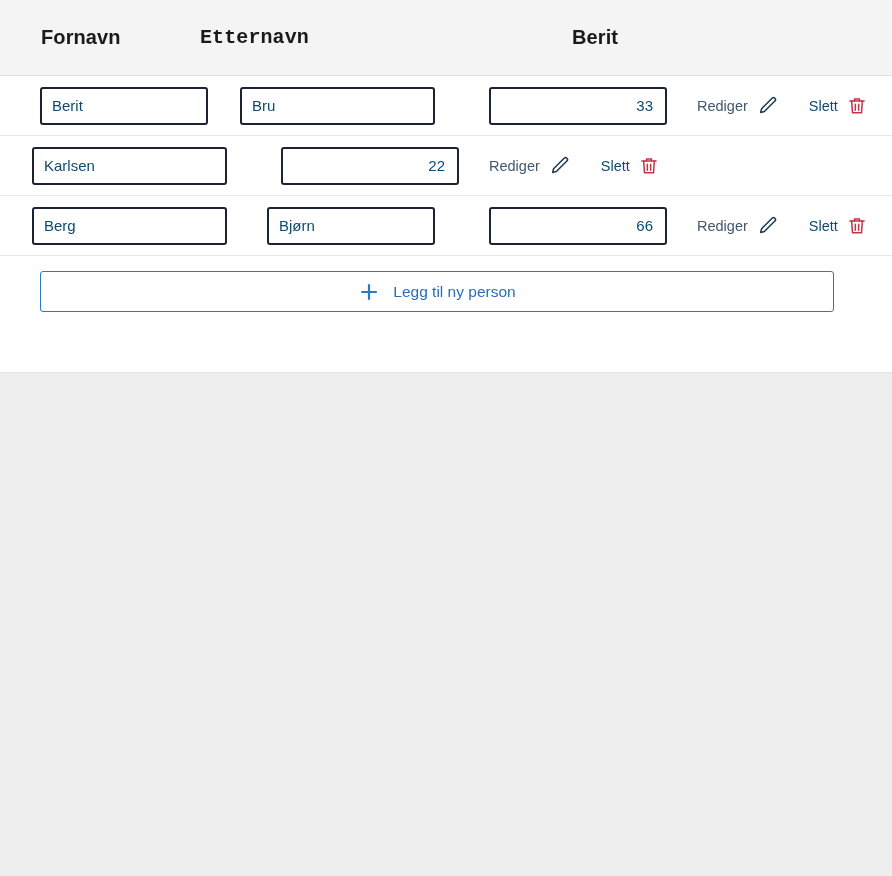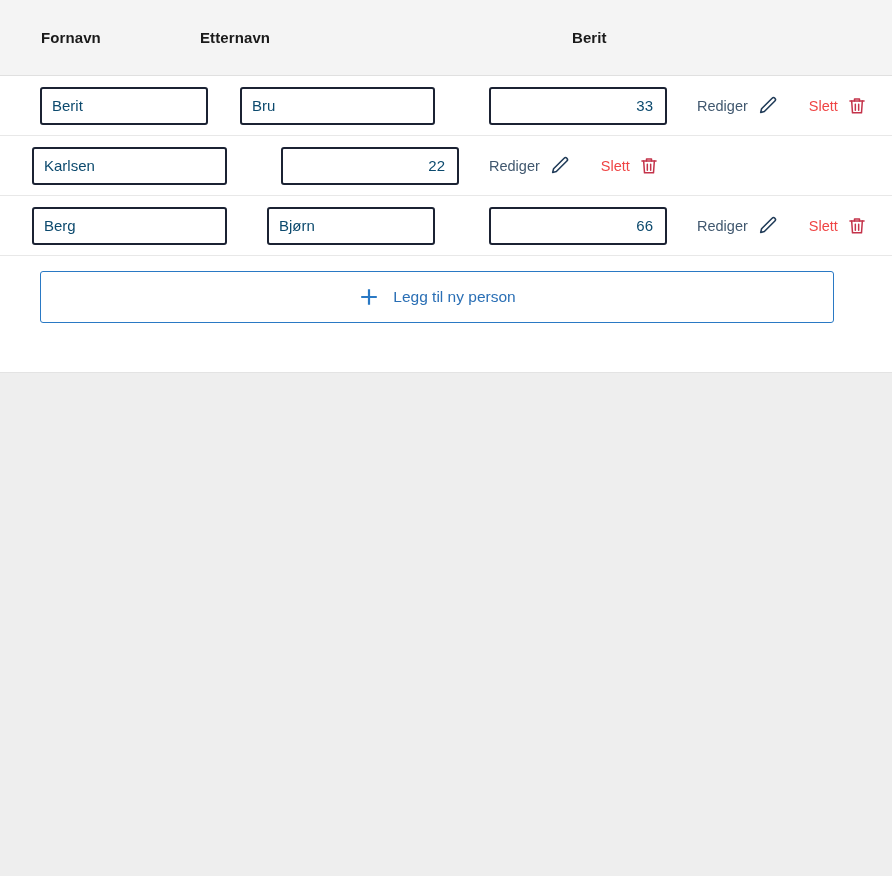--- a/index.html
+++ b/index.html
@@ -27,28 +27,28 @@
   
   .table-header {
     height: 76px;
     background: #f4f4f4;
     border-bottom: 1px solid #e0e0e0;
     display: flex;
     align-items: center;
     box-sizing: border-box;
   }
   .th {
-    font-size: 15px;
+    font-size: 20px;
     font-weight: bold;
     color: #1a1a1a;
     letter-spacing: 0.1px;
     white-space: nowrap;
   }
   .th-fornavn   { width: 200px; padding-left: 41px; box-sizing: border-box; }
-  .th-etternavn { width: 240px; box-sizing: border-box; }
+  .th-etternavn { width: 240px; box-sizing: border-box; font-family: Liberation Mono, monospace; }
   .th-alder     { width: 200px; box-sizing: border-box; padding-left: 132px; }
 
   
   .table-row {
     height: 60px;
     background: #ffffff;
     border-bottom: 1px solid #e8e8e8;
     display: flex;
     align-items: center;
     box-sizing: border-box;
@@ -86,36 +86,36 @@
     align-items: center;
     gap: 9px;
     background: none;
     border: none;
     padding: 0;
     cursor: pointer;
     font-family: "Liberation Sans", sans-serif;
     font-size: 14.5px;
   }
   .action-edit   { color: #41586f; text-align: center; }
-  .action-delete { color: #ef4444; }
+  .action-delete { color: #0c4a6e; }
   .action-label { white-space: nowrap; }
 
   .icon { display: inline-flex; align-items: center; justify-content: center; }
   .icon-pencil { width: 22px; height: 22px; }
   .icon-trash  { width: 20px; height: 22px; }
 
   
   .add-row {
     padding: 15px 40px 0 40px;
     box-sizing: border-box;
   }
   .add-button {
     box-sizing: border-box;
     width: 794px;
-    height: 52px;
+    height: 41px;
     background: #ffffff;
     border: 1px solid #2a79c4;
     border-radius: 3px;
     color: #2a6fb5;
     font-family: "Liberation Sans", sans-serif;
     font-size: 15.5px;
     display: flex;
     align-items: center;
     justify-content: center;
     gap: 13px;

